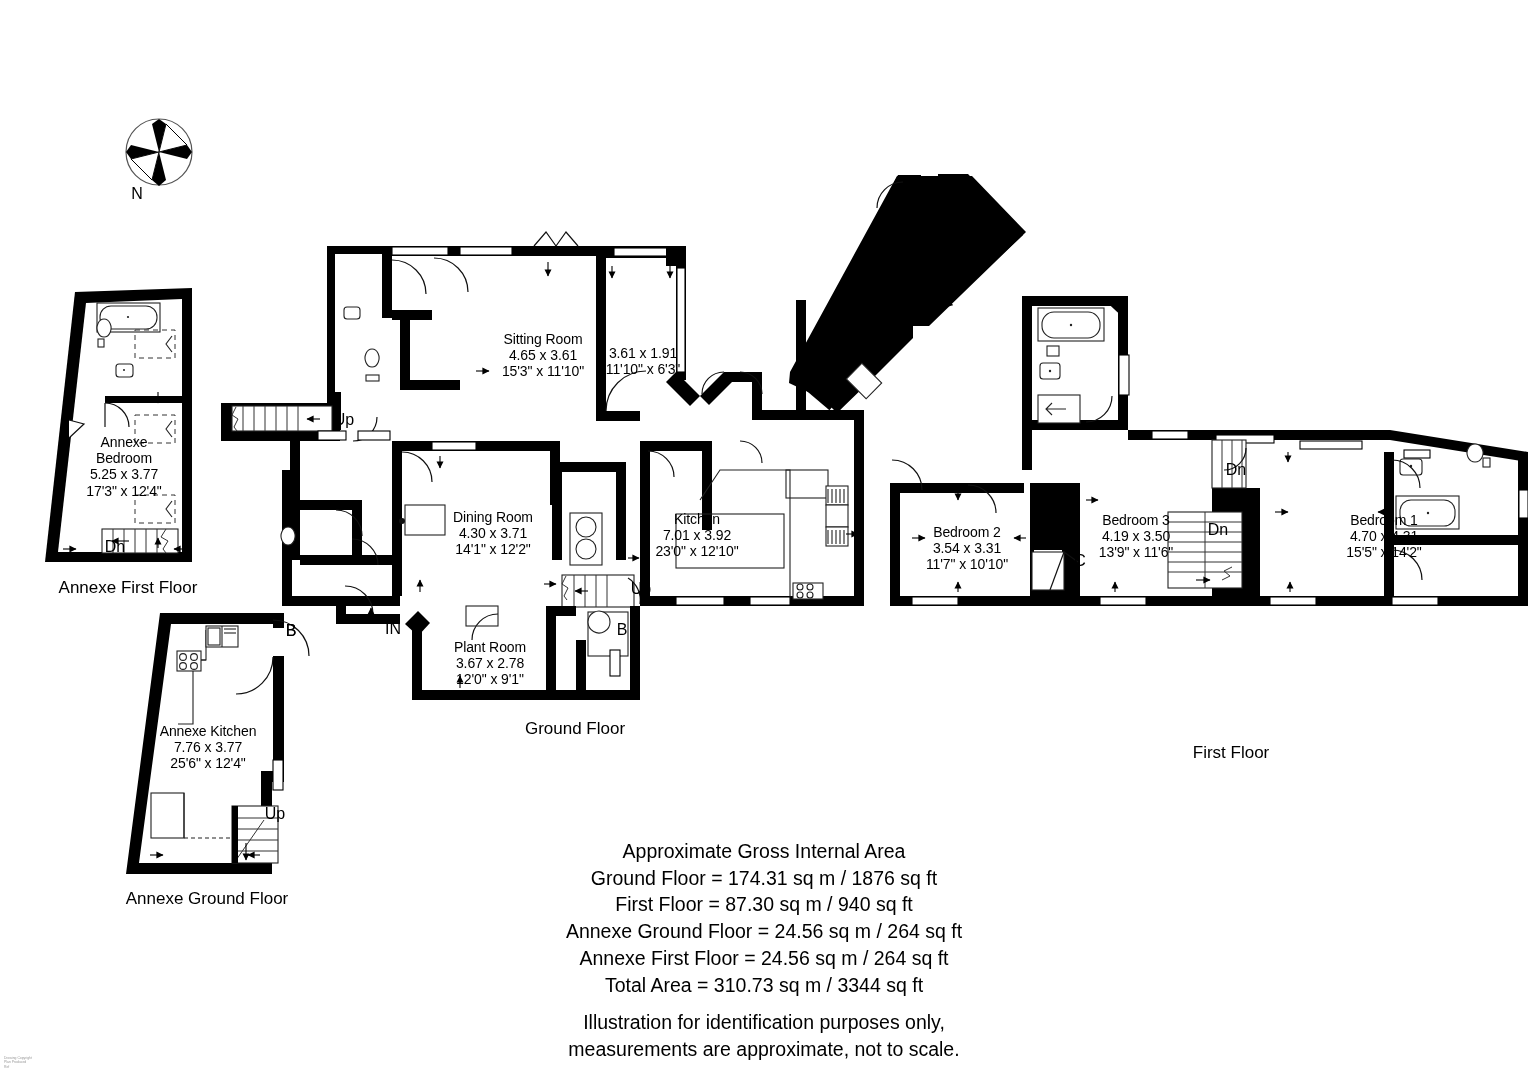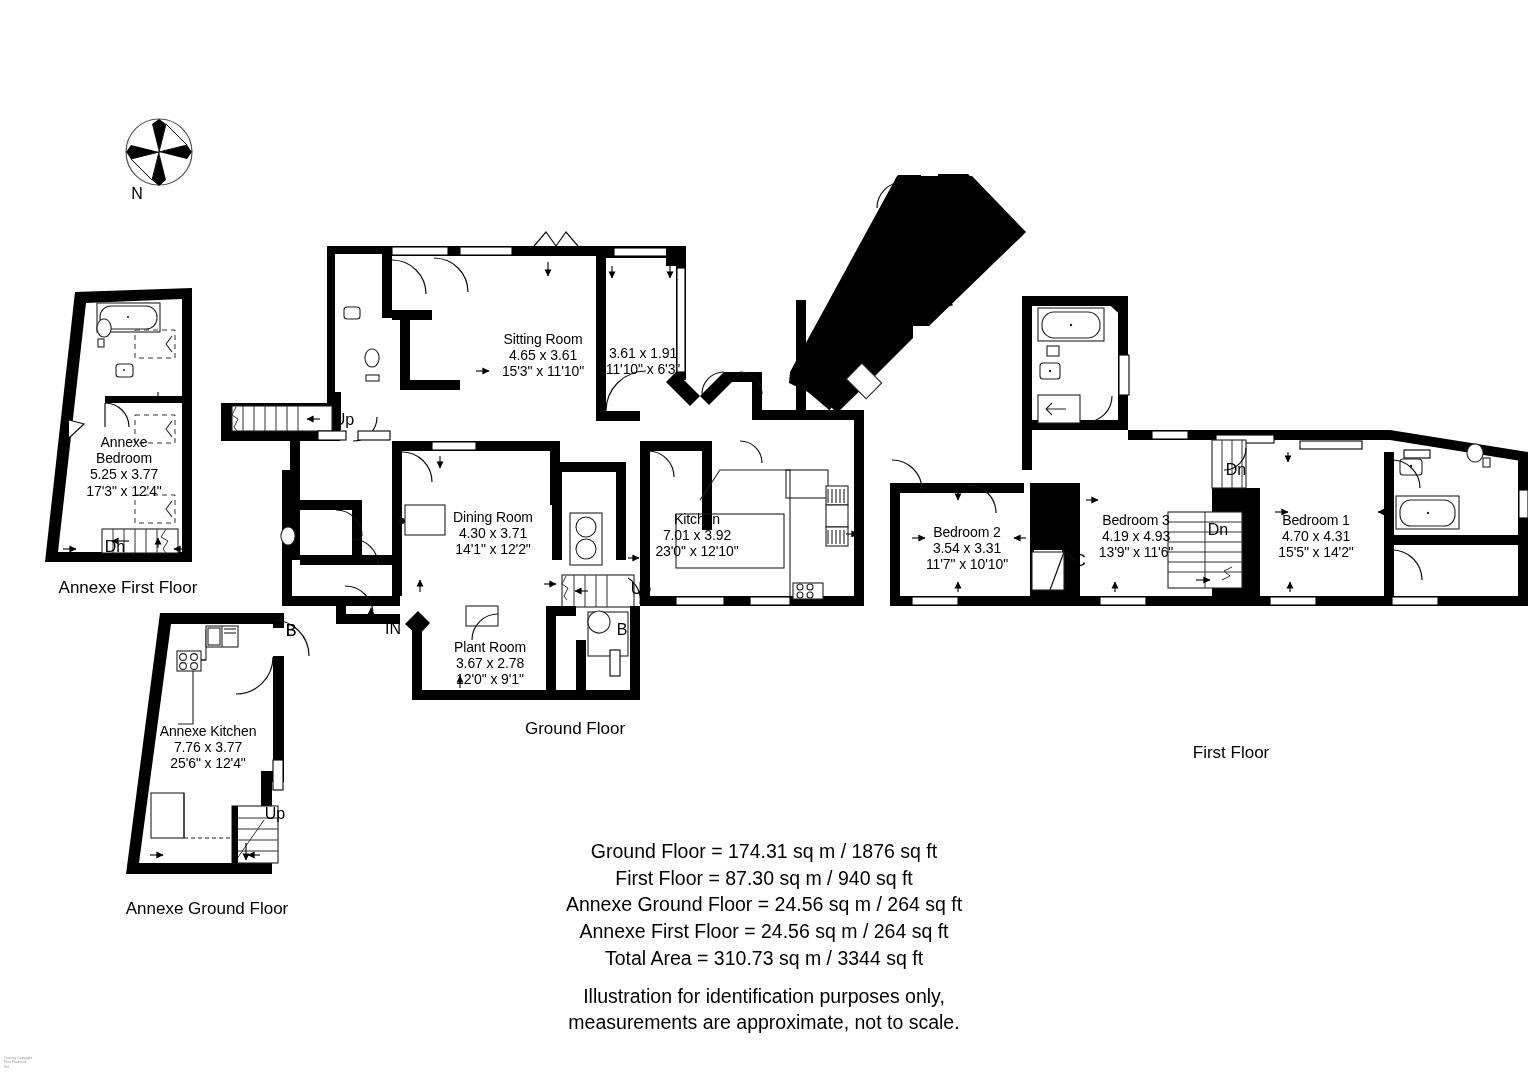--- a/index.html
+++ b/index.html
@@ -506,21 +506,21 @@
   <div class="lbl tiny" style="left:93px; top:538px;">Dn</div>
   <div class="lbl floor-title" style="left:128px; top:578px;">Annexe First Floor</div>
 
   <div class="lbl room-label" style="left:208px; top:723px;">
     <div>Annexe Kitchen</div>
     <div>7.76 x 3.77</div>
     <div>25'6" x 12'4"</div>
   </div>
   <div class="lbl tiny" style="left:253px; top:805px;">Up</div>
   <div class="lbl tiny" style="left:269px; top:622px;">B</div>
-  <div class="lbl floor-title" style="left:207px; top:889px;margin-top:10px;">Annexe Ground Floor</div>
+  <div class="lbl floor-title" style="left:207px; top:889px;">Annexe Ground Floor</div>
 
   <div class="lbl room-label" style="left:543px; top:331px;">
     <div>Sitting Room</div>
     <div>4.65 x 3.61</div>
     <div>15'3" x 11'10"</div>
   </div>
 
   <div class="lbl room-label" style="left:643px; top:326px;margin-top:19px;">
     <div>3.61 x 1.91</div>
     <div>11'10" x 6'3"</div>
@@ -558,36 +558,37 @@
   <div class="lbl floor-title" style="left:575px; top:719px;">Ground Floor</div>
 
   <div class="lbl room-label" style="left:967px; top:524px;">
     <div>Bedroom 2</div>
     <div>3.54 x 3.31</div>
     <div>11'7" x 10'10"</div>
   </div>
 
   <div class="lbl room-label" style="left:1136px; top:512px;">
     <div>Bedroom 3</div>
-    <div>4.19 x 4.93</div>
+    <div>4.19 x 3.50</div>
     <div>13'9" x 11'6"</div>
   </div>
 
-  <div class="lbl room-label" style="left:1316px; top:512px;text-align:center;">
+  <div class="lbl room-label" style="left:1384px; top:512px;text-align:center;">
     <div>Bedroom 1</div>
     <div>4.70 x 4.31</div>
     <div>15'5" x 14'2"</div>
   </div>
 
   <div class="lbl tiny" style="left:1214px; top:461px;">Dn</div>
   <div class="lbl tiny" style="left:1196px; top:521px;">Dn</div>
   <div class="lbl tiny" style="left:1058px; top:552px;">C</div>
   <div class="lbl floor-title" style="left:1231px; top:719px;margin-top:24px;">First Floor</div>
 
   <div class="area-block">
+    <div>Approximate Gross Internal Area</div>
     <div>Ground Floor = 174.31 sq m / 1876 sq ft</div>
     <div>First Floor = 87.30 sq m / 940 sq ft</div>
     <div>Annexe Ground Floor = 24.56 sq m / 264 sq ft</div>
     <div>Annexe First Floor = 24.56 sq m / 264 sq ft</div>
     <div>Total Area = 310.73 sq m / 3344 sq ft</div>
     <div class="gap"></div>
     <div>Illustration for identification purposes only,</div>
     <div>measurements are approximate, not to scale.</div>
   </div>
 

